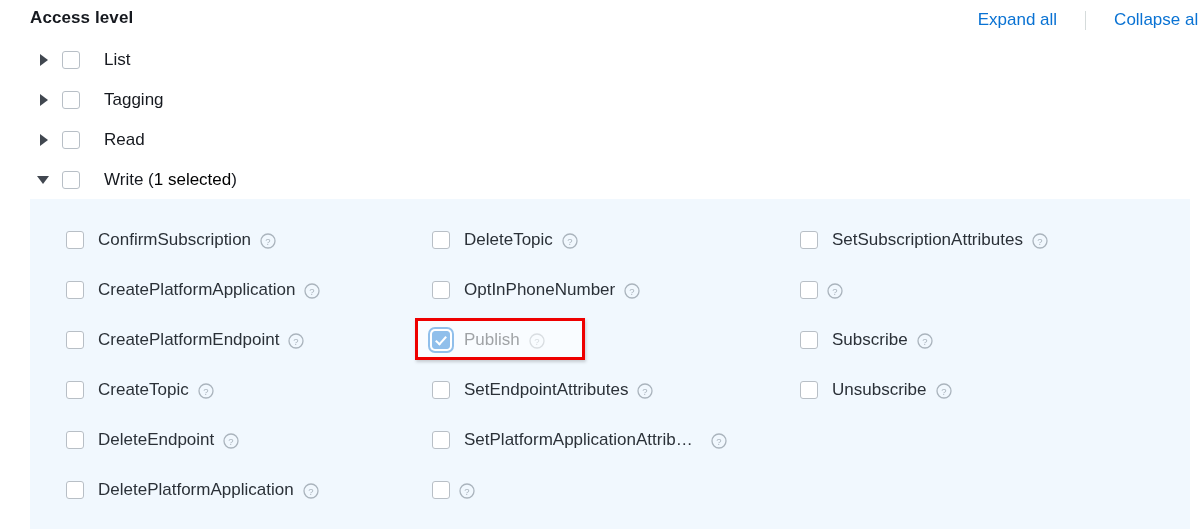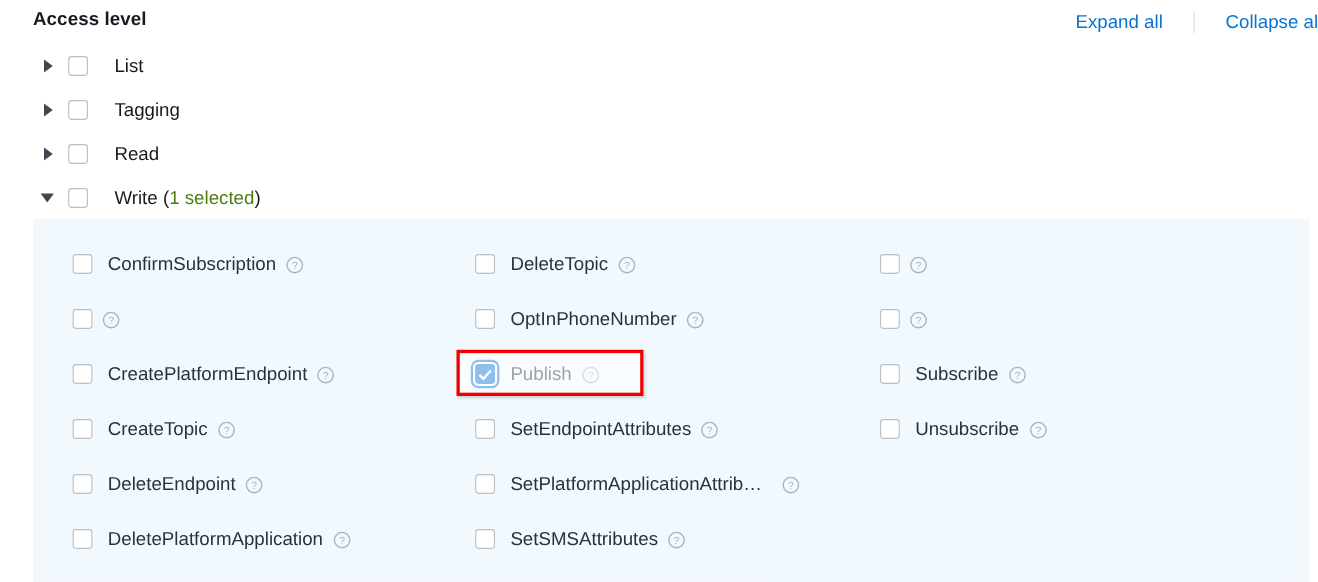--- a/index.html
+++ b/index.html
@@ -132,21 +132,21 @@
     box-shadow: 0 0 0 2px #ffffff, 0 0 0 4px #0972d3;
   }
 
   .group-label {
     margin-left: 24px;
     font-size: 17px;
     color: #16191f;
     white-space: nowrap;
   }
   .group-label .count {
-    color: #4d7c0f;
+    color: #000000;
     cursor: pointer;
   }
 
   
   .action-panel {
     position: absolute;
     left: 30px;
     top: 199px;
     width: 1160px;
     height: 330px;
@@ -252,20 +252,21 @@
             <span class="action-label">ConfirmSubscription</span>
             <span class="info-icon">
               <svg width="16" height="16" viewBox="0 0 16 16">
                 <circle cx="8" cy="8" r="7" fill="none" stroke="#aab4bd" stroke-width="1.3"></circle>
                 <text x="8" y="11.6" text-anchor="middle" font-family="Liberation Sans, sans-serif" font-size="9.5" fill="#aab4bd">?</text>
               </svg>
             </span>
           </div>
           <div class="action-item">
             <span class="cbx"></span>
+            <span class="action-label">CreatePlatformApplication</span>
             <span class="info-icon">
               <svg width="16" height="16" viewBox="0 0 16 16">
                 <circle cx="8" cy="8" r="7" fill="none" stroke="#aab4bd" stroke-width="1.3"></circle>
                 <text x="8" y="11.6" text-anchor="middle" font-family="Liberation Sans, sans-serif" font-size="9.5" fill="#aab4bd">?</text>
               </svg>
             </span>
           </div>
           <div class="action-item">
             <span class="cbx"></span>
             <span class="action-label">CreatePlatformEndpoint</span>
@@ -353,32 +354,32 @@
             <span class="action-label">SetPlatformApplicationAttrib…</span>
             <span class="info-icon">
               <svg width="16" height="16" viewBox="0 0 16 16">
                 <circle cx="8" cy="8" r="7" fill="none" stroke="#aab4bd" stroke-width="1.3"></circle>
                 <text x="8" y="11.6" text-anchor="middle" font-family="Liberation Sans, sans-serif" font-size="9.5" fill="#aab4bd">?</text>
               </svg>
             </span>
           </div>
           <div class="action-item">
             <span class="cbx"></span>
-            <span class="action-label">SetSMSAttributes</span>
             <span class="info-icon">
               <svg width="16" height="16" viewBox="0 0 16 16">
                 <circle cx="8" cy="8" r="7" fill="none" stroke="#aab4bd" stroke-width="1.3"></circle>
                 <text x="8" y="11.6" text-anchor="middle" font-family="Liberation Sans, sans-serif" font-size="9.5" fill="#aab4bd">?</text>
               </svg>
             </span>
           </div>
         </div>
       <div class="action-col c3" id="col3">
           <div class="action-item">
             <span class="cbx"></span>
+            <span class="action-label">SetSubscriptionAttributes</span>
             <span class="info-icon">
               <svg width="16" height="16" viewBox="0 0 16 16">
                 <circle cx="8" cy="8" r="7" fill="none" stroke="#aab4bd" stroke-width="1.3"></circle>
                 <text x="8" y="11.6" text-anchor="middle" font-family="Liberation Sans, sans-serif" font-size="9.5" fill="#aab4bd">?</text>
               </svg>
             </span>
           </div>
           <div class="action-item">
             <span class="cbx"></span>
             <span class="info-icon">

